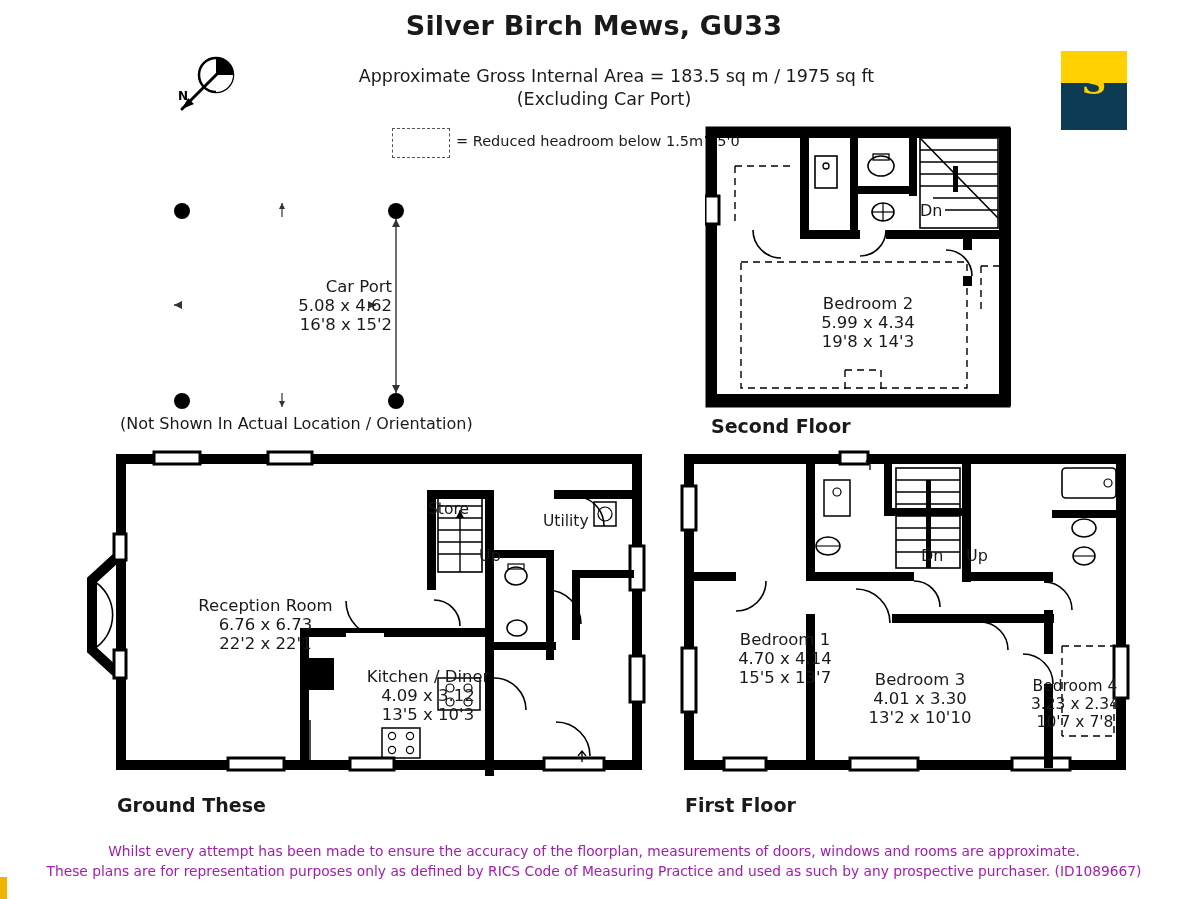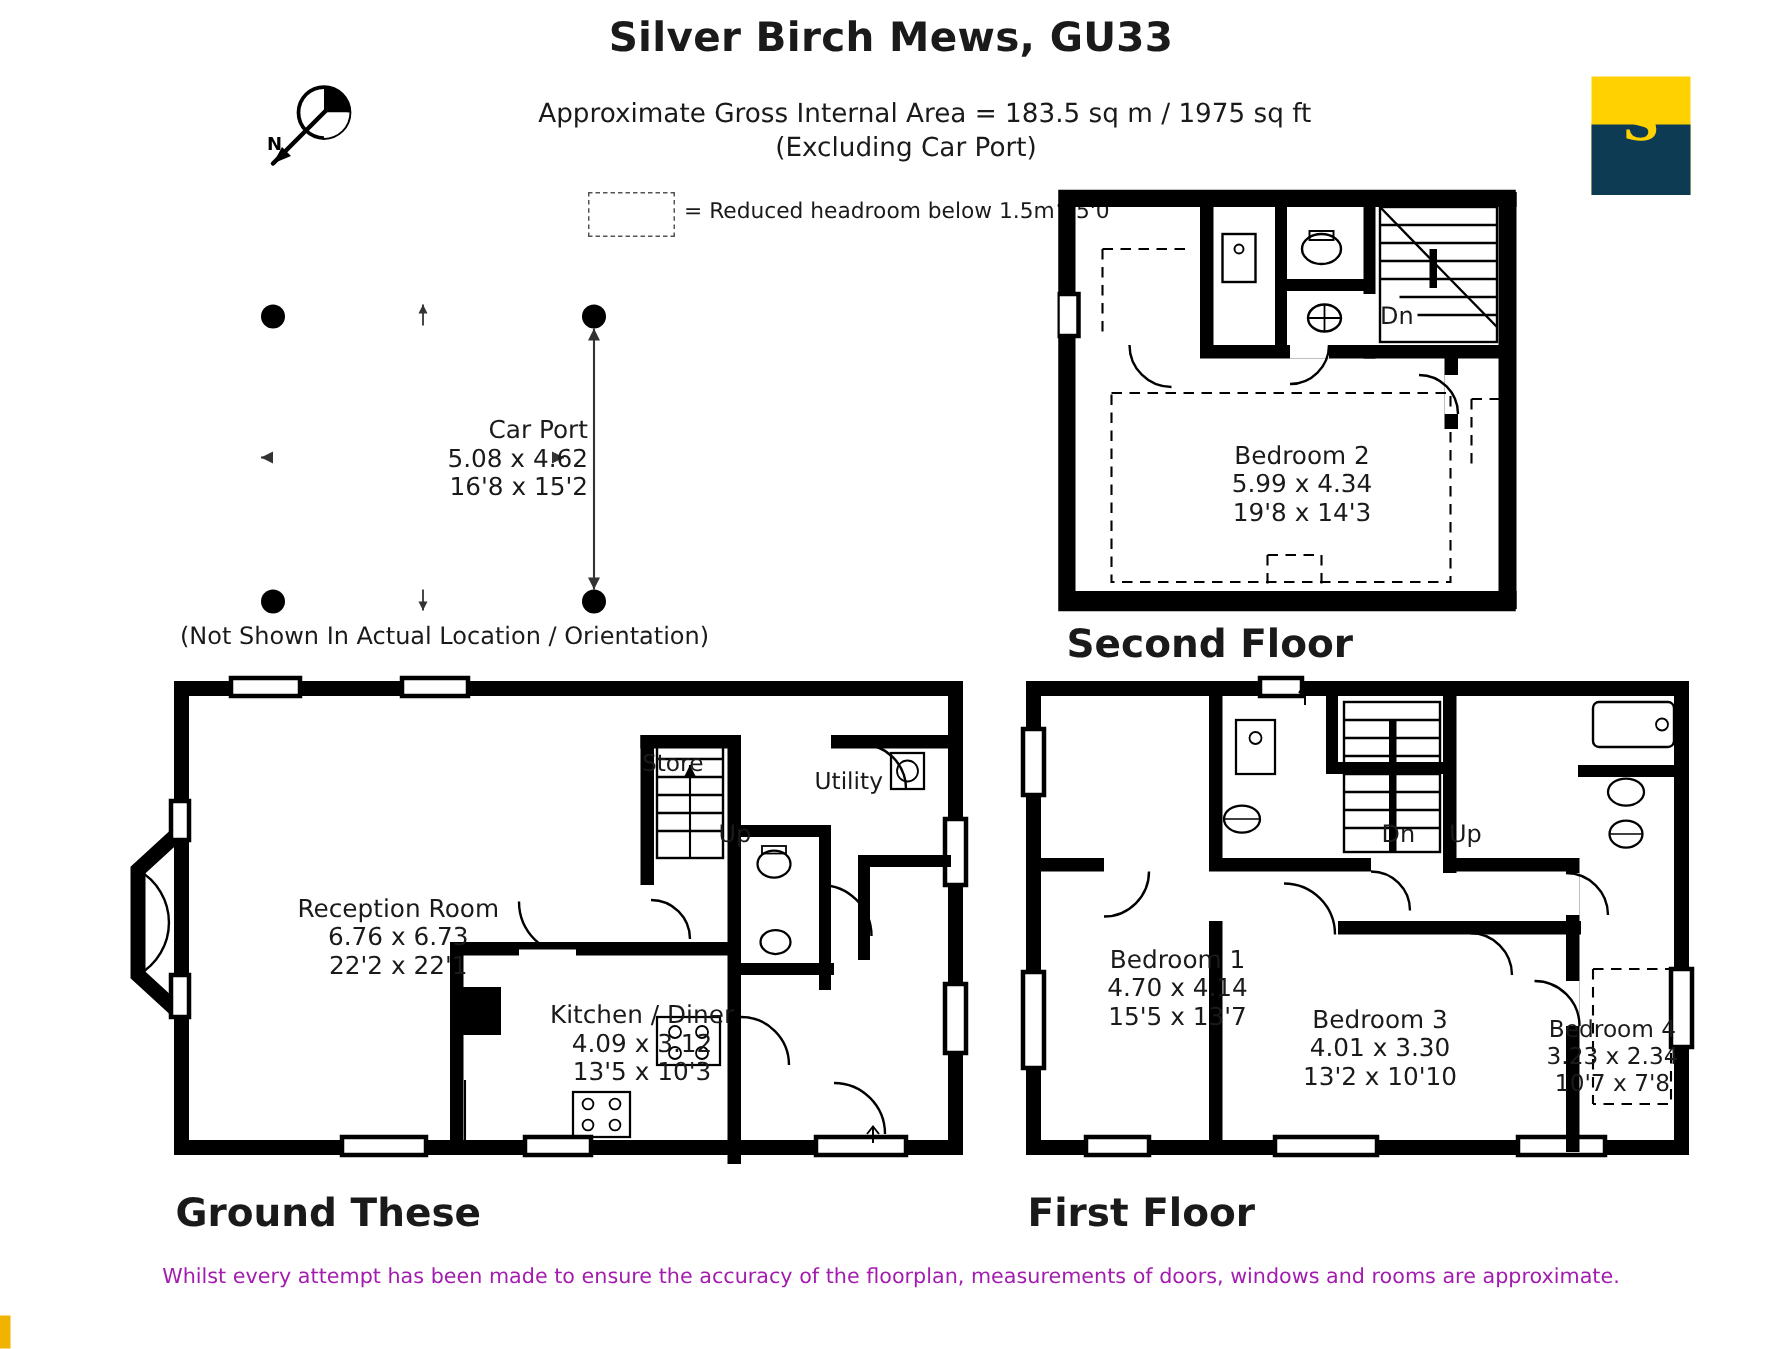--- a/index.html
+++ b/index.html
@@ -84,21 +84,21 @@
     font-size: 16.5px;
     line-height: 19px;
   }
   #carport-note {
     left: 120px; top: 414px;
     font-size: 16px;
   }
 
   
   .floor-title {
-    font-size: 26px;
+    font-size: 19px;
     font-weight: bold;
   }
   #second-floor-title { left: 711px; top: 415px; }
   #ground-floor-title { left: 117px; top: 794px; }
   #first-floor-title  { left: 685px; top: 794px; }
 
   
   .room-label {
     text-align: center;
     font-size: 16.5px;
@@ -429,14 +429,15 @@
 </div>
 <div class="abs room-label room-small" style="left:1010px; top:677px; width:130px;">
   <div>Bedroom 4</div>
   <div>3.23 x 2.34</div>
   <div>10'7 x 7'8</div>
 </div>
 <div class="abs floor-title" id="first-floor-title">First Floor</div>
 
 <div class="abs" id="footer">
   <div>Whilst every attempt has been made to ensure the accuracy of the floorplan, measurements of doors, windows and rooms are approximate.</div>
+  <div>These plans are for representation purposes only as defined by RICS Code of Measuring Practice and used as such by any prospective purchaser. (ID1089667)</div>
 </div>
 <div class="abs" id="edge-artifact"></div>
 
 </body></html>

